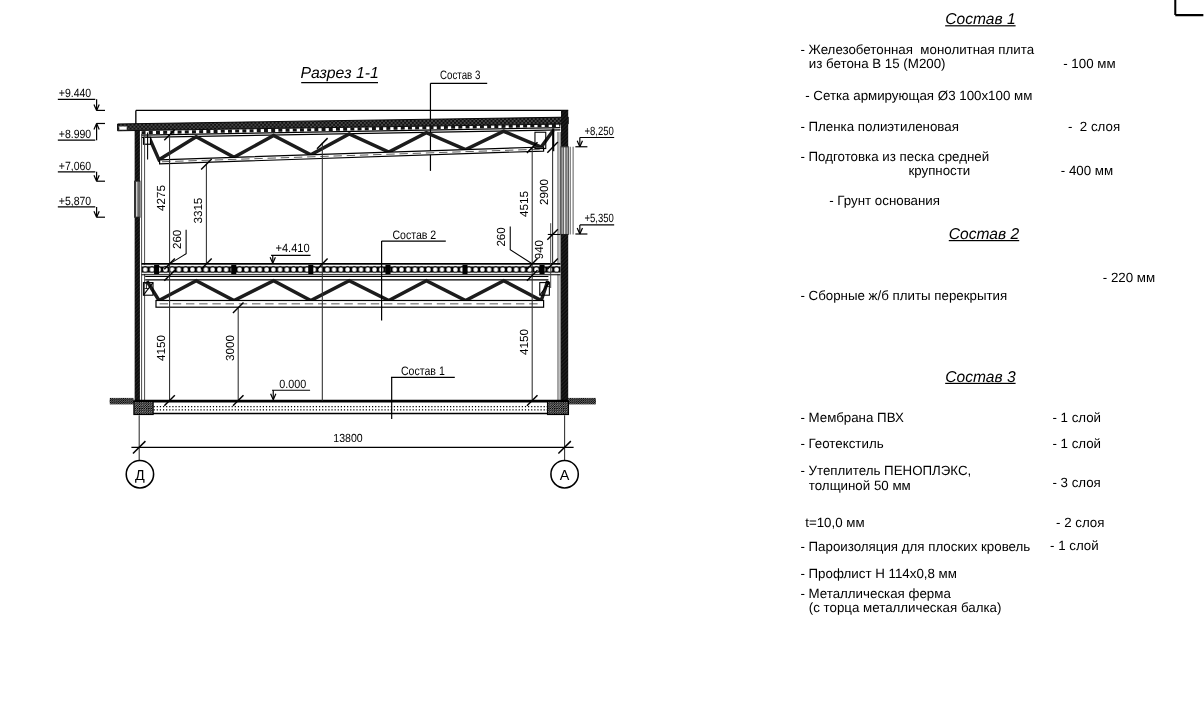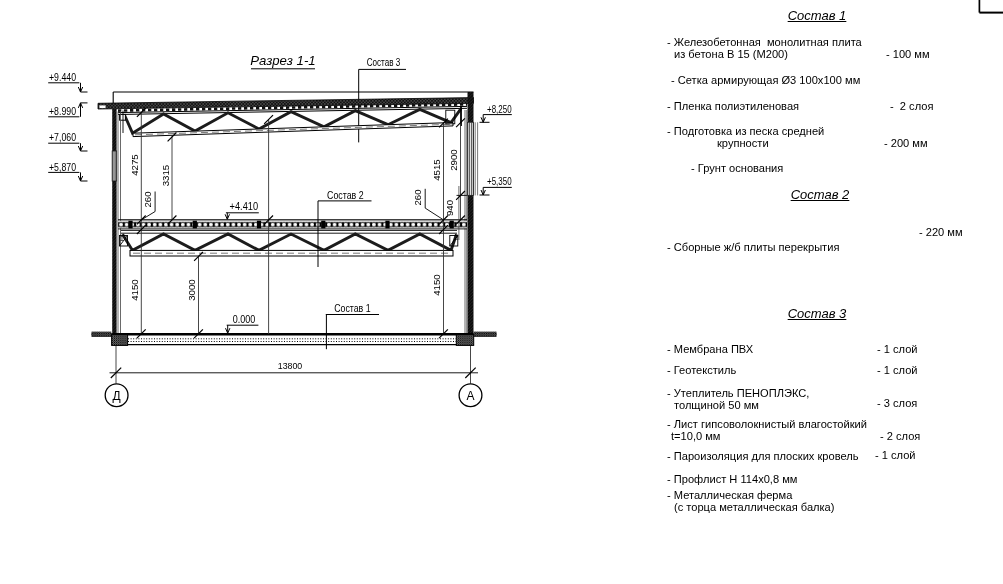--- a/index.html
+++ b/index.html
@@ -260,39 +260,38 @@
 
 <div style="position:absolute;left:757px;top:10.2px;width:120px;text-align:center;font-size:13px;font-style:italic;text-decoration:underline">Состав 1</div>
 
 <div style="position:absolute;left:667px;top:35.7px;">- Железобетонная&nbsp; монолитная плита</div>
 <div style="position:absolute;left:674px;top:48.1px;">из бетона В 15 (М200)</div>
 <div style="position:absolute;left:886px;top:48.1px;">- 100 мм</div>
 <div style="position:absolute;left:671px;top:74.4px;">- Сетка армирующая Ø3 100х100 мм</div>
 <div style="position:absolute;left:667px;top:100.0px;">- Пленка полиэтиленовая</div>
 <div style="position:absolute;left:890px;top:100.0px;">-&nbsp; 2 слоя</div>
 <div style="position:absolute;left:667px;top:124.6px;">- Подготовка из песка средней</div>
-<div style="position:absolute;left:674px;top:137.0px;padding-left:43px;">крупности</div>
-<div style="position:absolute;left:884px;top:137.0px;">- 200 мм</div>
+<div style="position:absolute;left:714px;top:137.0px;padding-left:43px;">крупности</div>
+<div style="position:absolute;left:884px;top:137.0px;">- 400 мм</div>
 <div style="position:absolute;left:667px;top:161.6px;margin-left:24px;">- Грунт основания</div>
 
 <div style="position:absolute;left:760px;top:189.1px;width:120px;text-align:center;font-size:13px;font-style:italic;text-decoration:underline">Состав 2</div>
 
 <div style="position:absolute;left:667px;top:241px;">- Сборные ж/б плиты перекрытия</div>
 <div style="position:absolute;left:919px;top:225.9px;">- 220 мм</div>
 
 <div style="position:absolute;left:757px;top:308.1px;width:120px;text-align:center;font-size:13px;font-style:italic;text-decoration:underline">Состав 3</div>
 
 <div style="position:absolute;left:667px;top:342.6px;text-align:center;">- Мембрана ПВХ</div>
 <div style="position:absolute;left:877px;top:342.6px;">- 1 слой</div>
 <div style="position:absolute;left:667px;top:363.7px;">- Геотекстиль</div>
 <div style="position:absolute;left:877px;top:363.7px;">- 1 слой</div>
 <div style="position:absolute;left:667px;top:386.9px;">- Утеплитель ПЕНОПЛЭКС,</div>
 <div style="position:absolute;left:674px;top:399.1px;">толщиной 50 мм</div>
 <div style="position:absolute;left:877px;top:397.0px;">- 3 слоя</div>
-<div style="position:absolute;left:667px;top:418.1px;">- Лист гипсоволокнистый влагостойкий</div>
 <div style="position:absolute;left:671px;top:430.3px;">t=10,0 мм</div>
 <div style="position:absolute;left:880px;top:430.2px;">- 2 слоя</div>
 <div style="position:absolute;left:667px;top:450.4px;">- Пароизоляция для плоских кровель</div>
 <div style="position:absolute;left:875px;top:449.3px;">- 1 слой</div>
 <div style="position:absolute;left:667px;top:472.5px;">- Профлист Н 114х0,8 мм</div>
 <div style="position:absolute;left:667px;top:488.6px;">- Металлическая ферма</div>
 <div style="position:absolute;left:674px;top:500.7px;text-align:right;">(с торца металлическая балка)</div>
 </div>
 
 </body></html>

